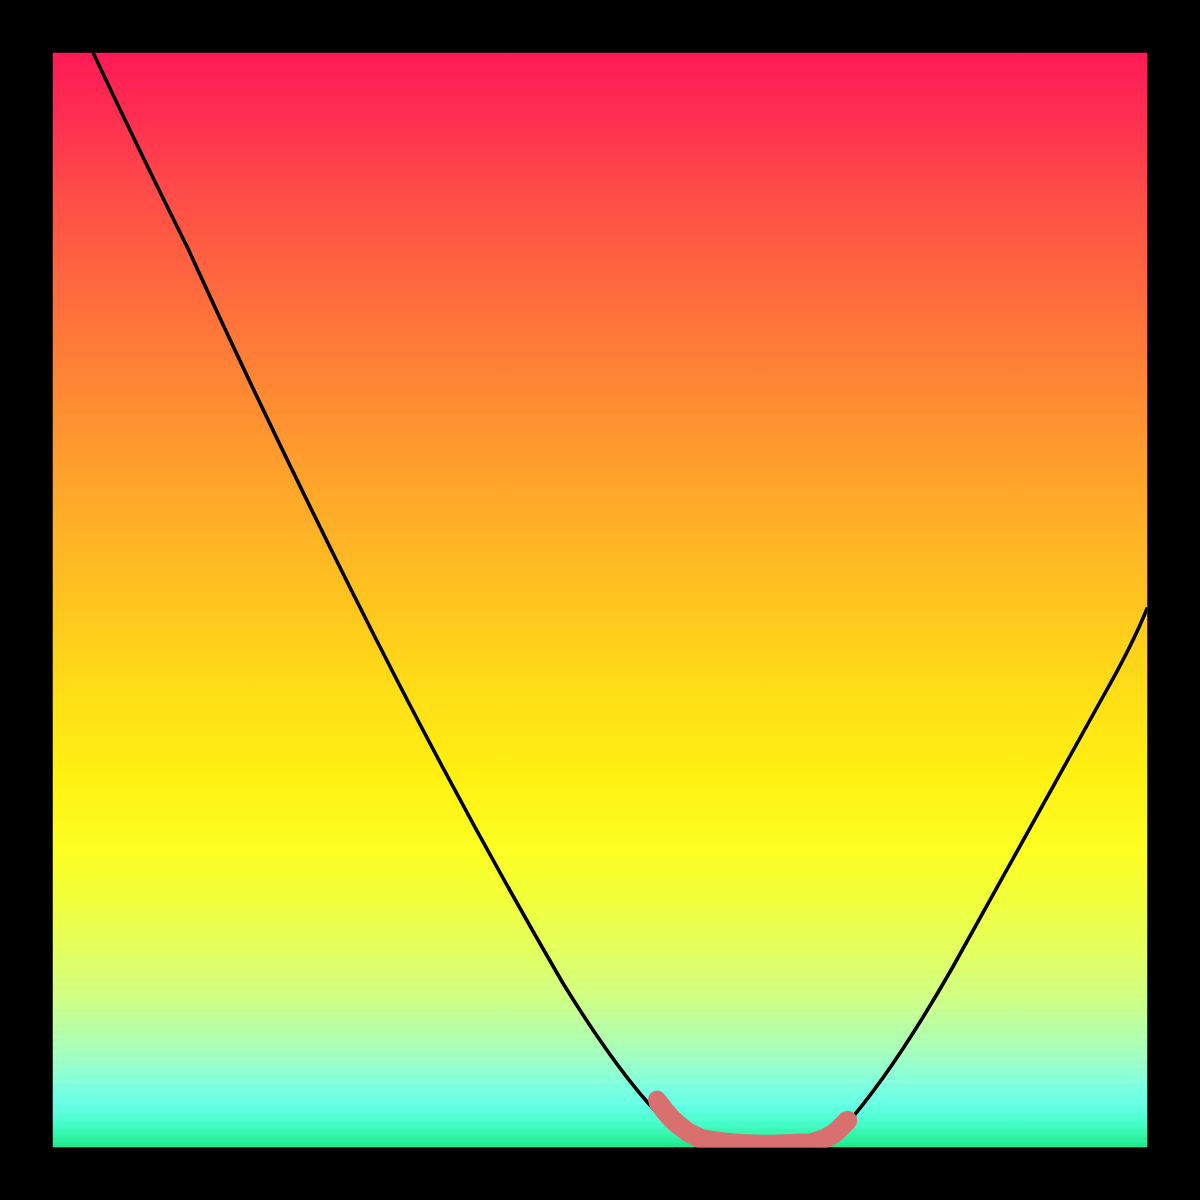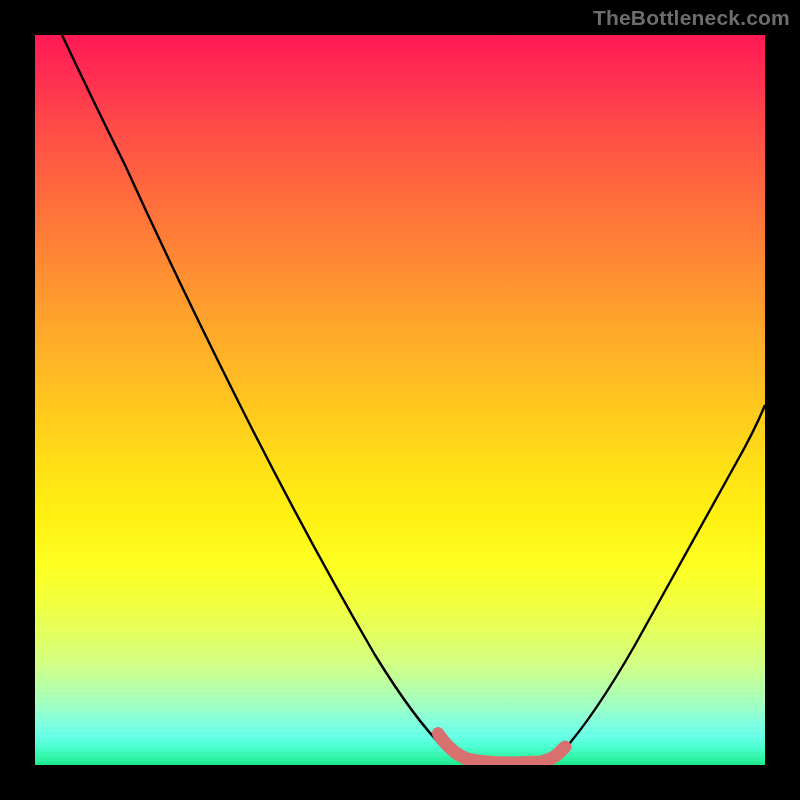--- a/index.html
+++ b/index.html
@@ -116,14 +116,13 @@
                L 432 724
                Q 450 728 480 728
                L 506 727
                Q 518 724 524 718
                L 530 712" fill="none" stroke="#d97070" stroke-width="13" stroke-linecap="round" stroke-linejoin="round"></path>
 
       <circle cx="403" cy="698" r="6" fill="#d97070"></circle>
     </svg>
   </div>
 
-  <div class="watermark">TheBottleneck.com</div>
 </div>
 
 </body></html>

